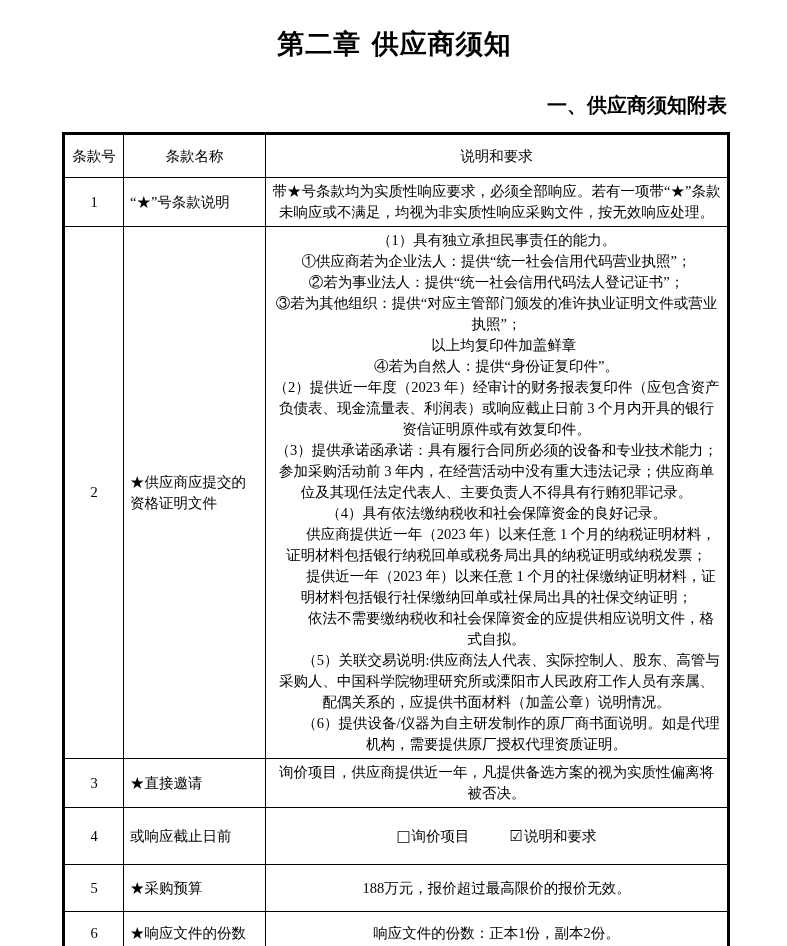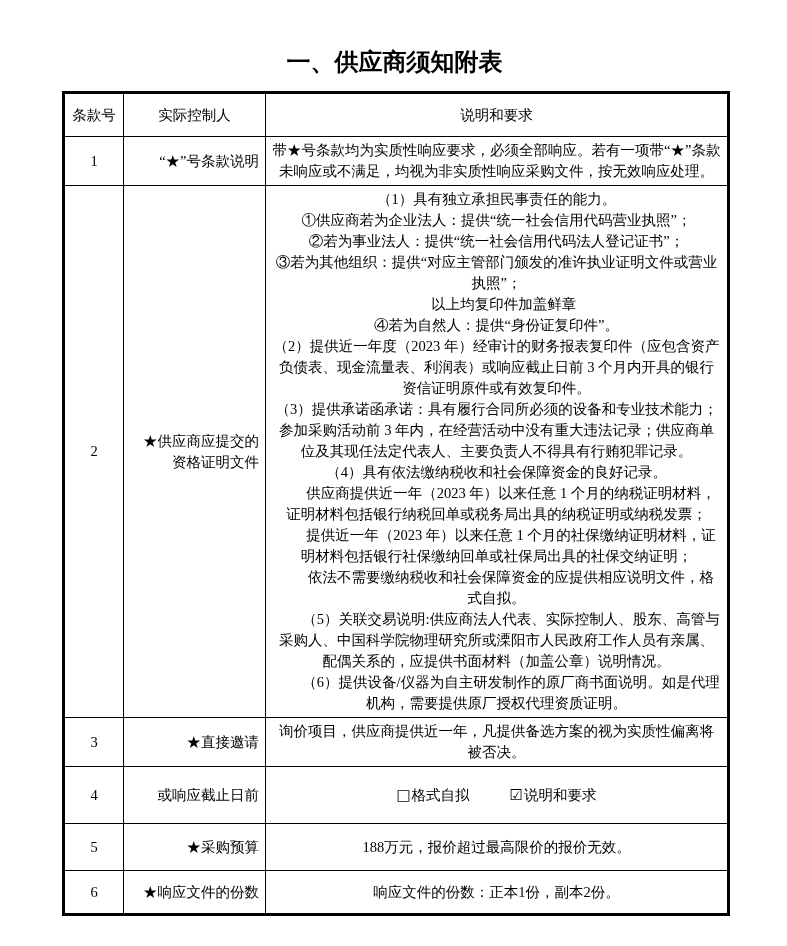--- a/index.html
+++ b/index.html
@@ -20,24 +20,24 @@
   .doc-title {
     text-align: center;
     font-family: "DejaVu Sans", "Liberation Sans", sans-serif;
     font-weight: bold;
     font-size: 27px;
     letter-spacing: 1px;
     margin: 10px 0 0 0;
     color: #000;
   }
   .doc-subtitle {
-    text-align: center;
+    text-align: right;
     font-family: Liberation Mono, monospace;
     font-weight: bold;
-    font-size: 24px;
+    font-size: 20px;
     margin: 30px 0 13px 0;
     color: #000;
   }
   table.notice-table {
     border-collapse: collapse;
     width: 665px;
     table-layout: fixed;
     border: 3px solid #000;
     font-size: 14.5px;
     color: #000;
@@ -52,50 +52,51 @@
     vertical-align: middle;
     word-break: break-all;
     overflow: hidden;
   }
   .notice-table th {
     font-weight: normal;
     text-align: center;
     height: 36px;
   }
   .cell-no   { text-align: center; }
-  .cell-name { text-align: right; }
+  .cell-name { text-align: left; }
   .cell-desc { text-align: center; }
   .cell-desc.top { vertical-align: top; }
   .prewrap { white-space: pre-wrap; margin-left: 46px; }
   tr.r1 td { height: 40px; }
   tr.r3 td { height: 32px; }
   tr.r4 td { height: 50px; }
   tr.r5 td { height: 40px; }
   tr.r6 td { height: 36px; }
   .check-group { display: inline-flex; align-items: center; gap: 40px; }
   .check-item  { display: inline-flex; align-items: center; }
   .check-glyph { font-family: "DejaVu Sans", sans-serif; font-size: 15px; margin-right: 1px; }
 </style>
 </head>
 <body>
 
 <div class="page">
 
+  <h1 class="doc-title">第二章 供应商须知</h1>
   <h2 class="doc-subtitle">一、供应商须知附表</h2>
 
   <table class="notice-table">
     <colgroup>
         <col class="c-no">
         <col class="c-name">
         <col class="c-desc">
       </colgroup>
     <thead>
       <tr>
         <th>条款号</th>
-        <th>实际控制人</th>
+        <th>条款名称</th>
         <th>说明和要求</th>
       </tr>
     </thead>
     <tbody>
       <tr class="r1">
         <td class="cell-no">1</td>
         <td class="cell-name">“★”号条款说明</td>
         <td class="cell-desc">带★号条款均为实质性响应要求，必须全部响应。若有一项带“★”条款未响应或不满足，均视为非实质性响应采购文件，按无效响应处理。</td>
       </tr>
 
@@ -124,21 +125,21 @@
         <td class="cell-desc">询价项目，供应商提供近一年，凡提供备选方案的视为实质性偏离将被否决。</td>
       </tr>
 
       <tr class="r4">
         <td class="cell-no">4</td>
         <td class="cell-name">或响应截止日前</td>
         <td class="cell-desc">
           <span class="check-group">
             <span class="check-item">
               <span class="check-glyph">□</span>
-              <span>格式自拟</span>
+              <span>询价项目</span>
             </span>
             <span class="check-item">
               <span class="check-glyph">☑</span>
               <span>说明和要求</span>
             </span>
           </span>
         </td>
       </tr>
 
       <tr class="r5">

